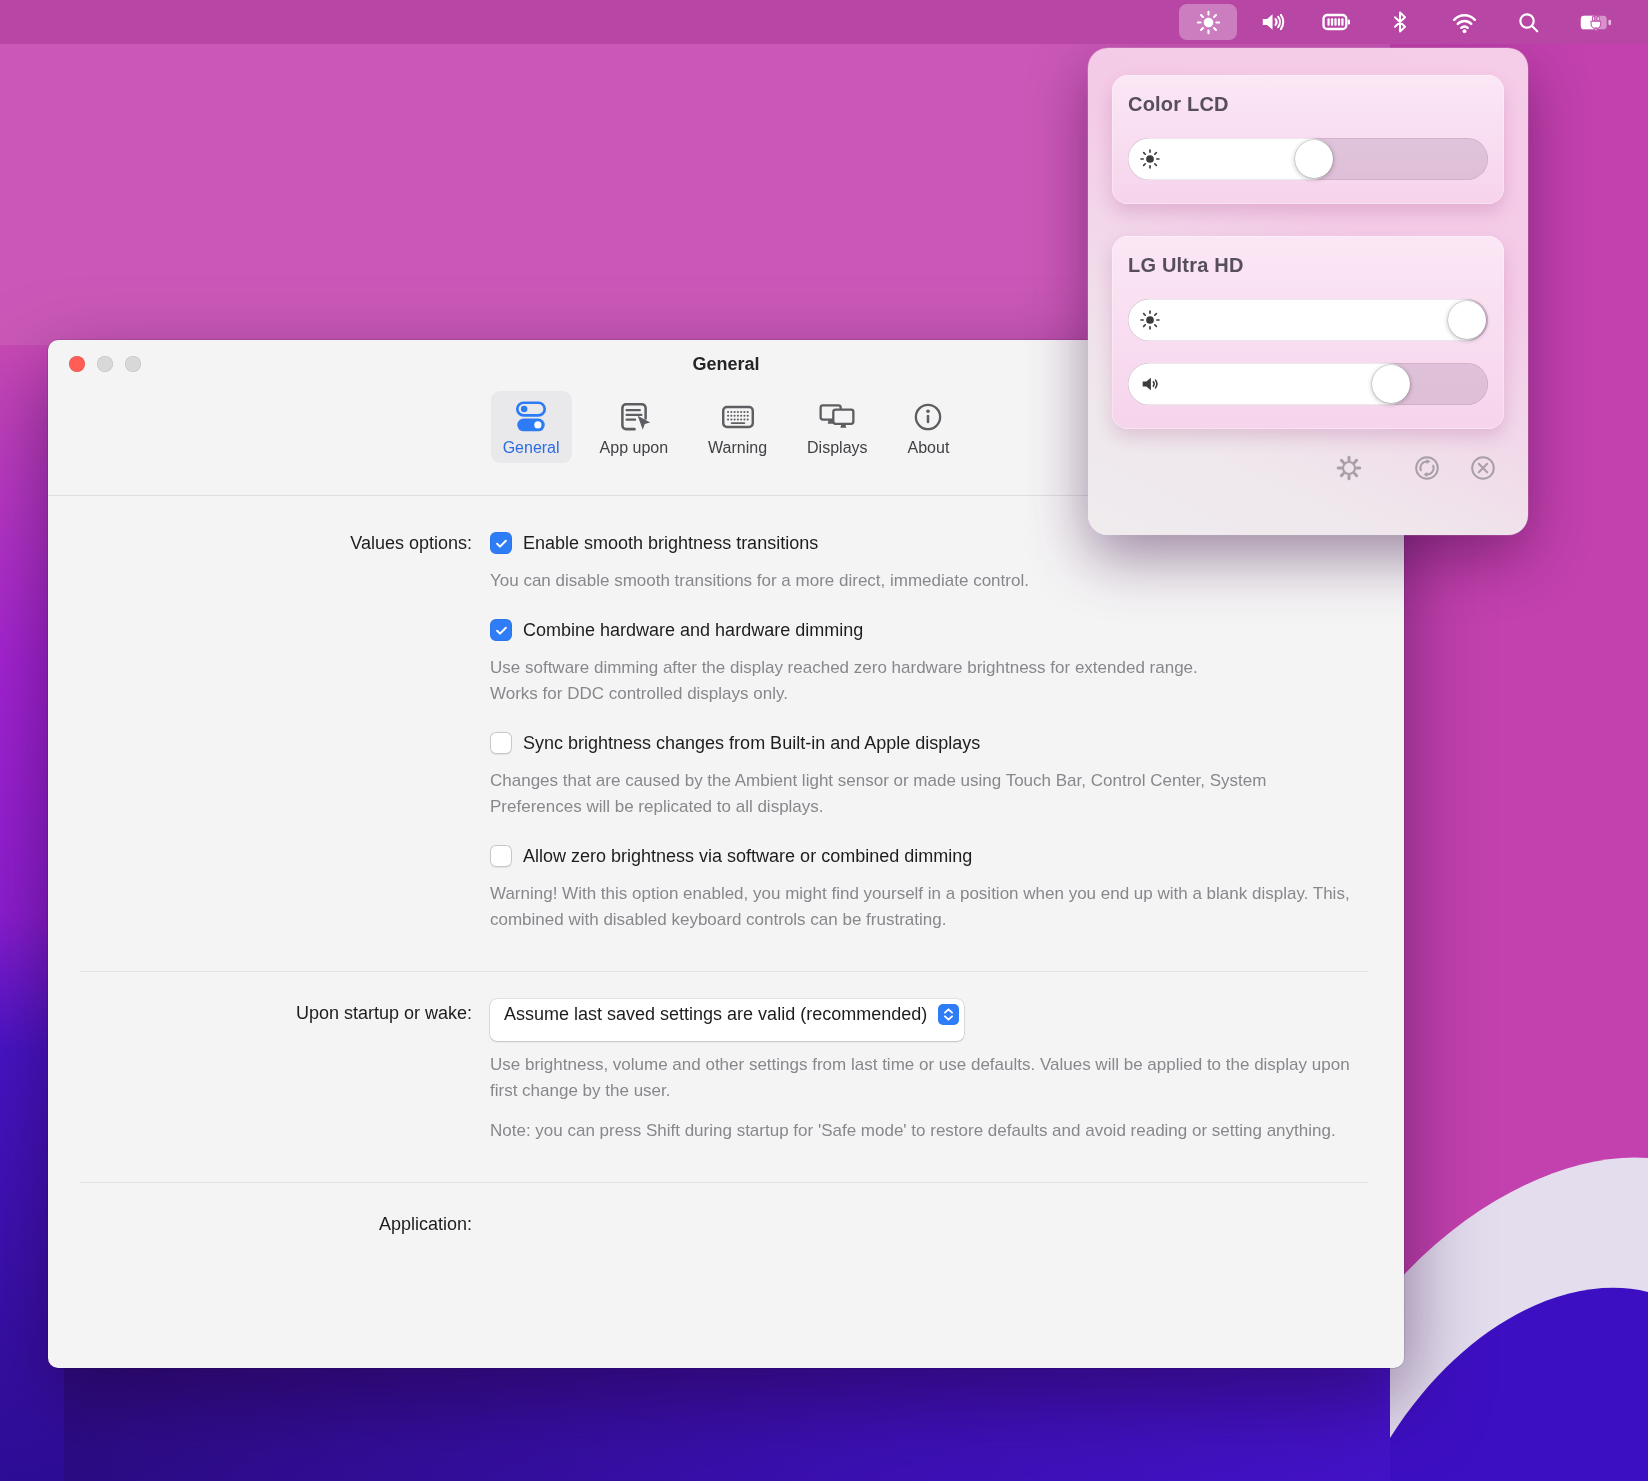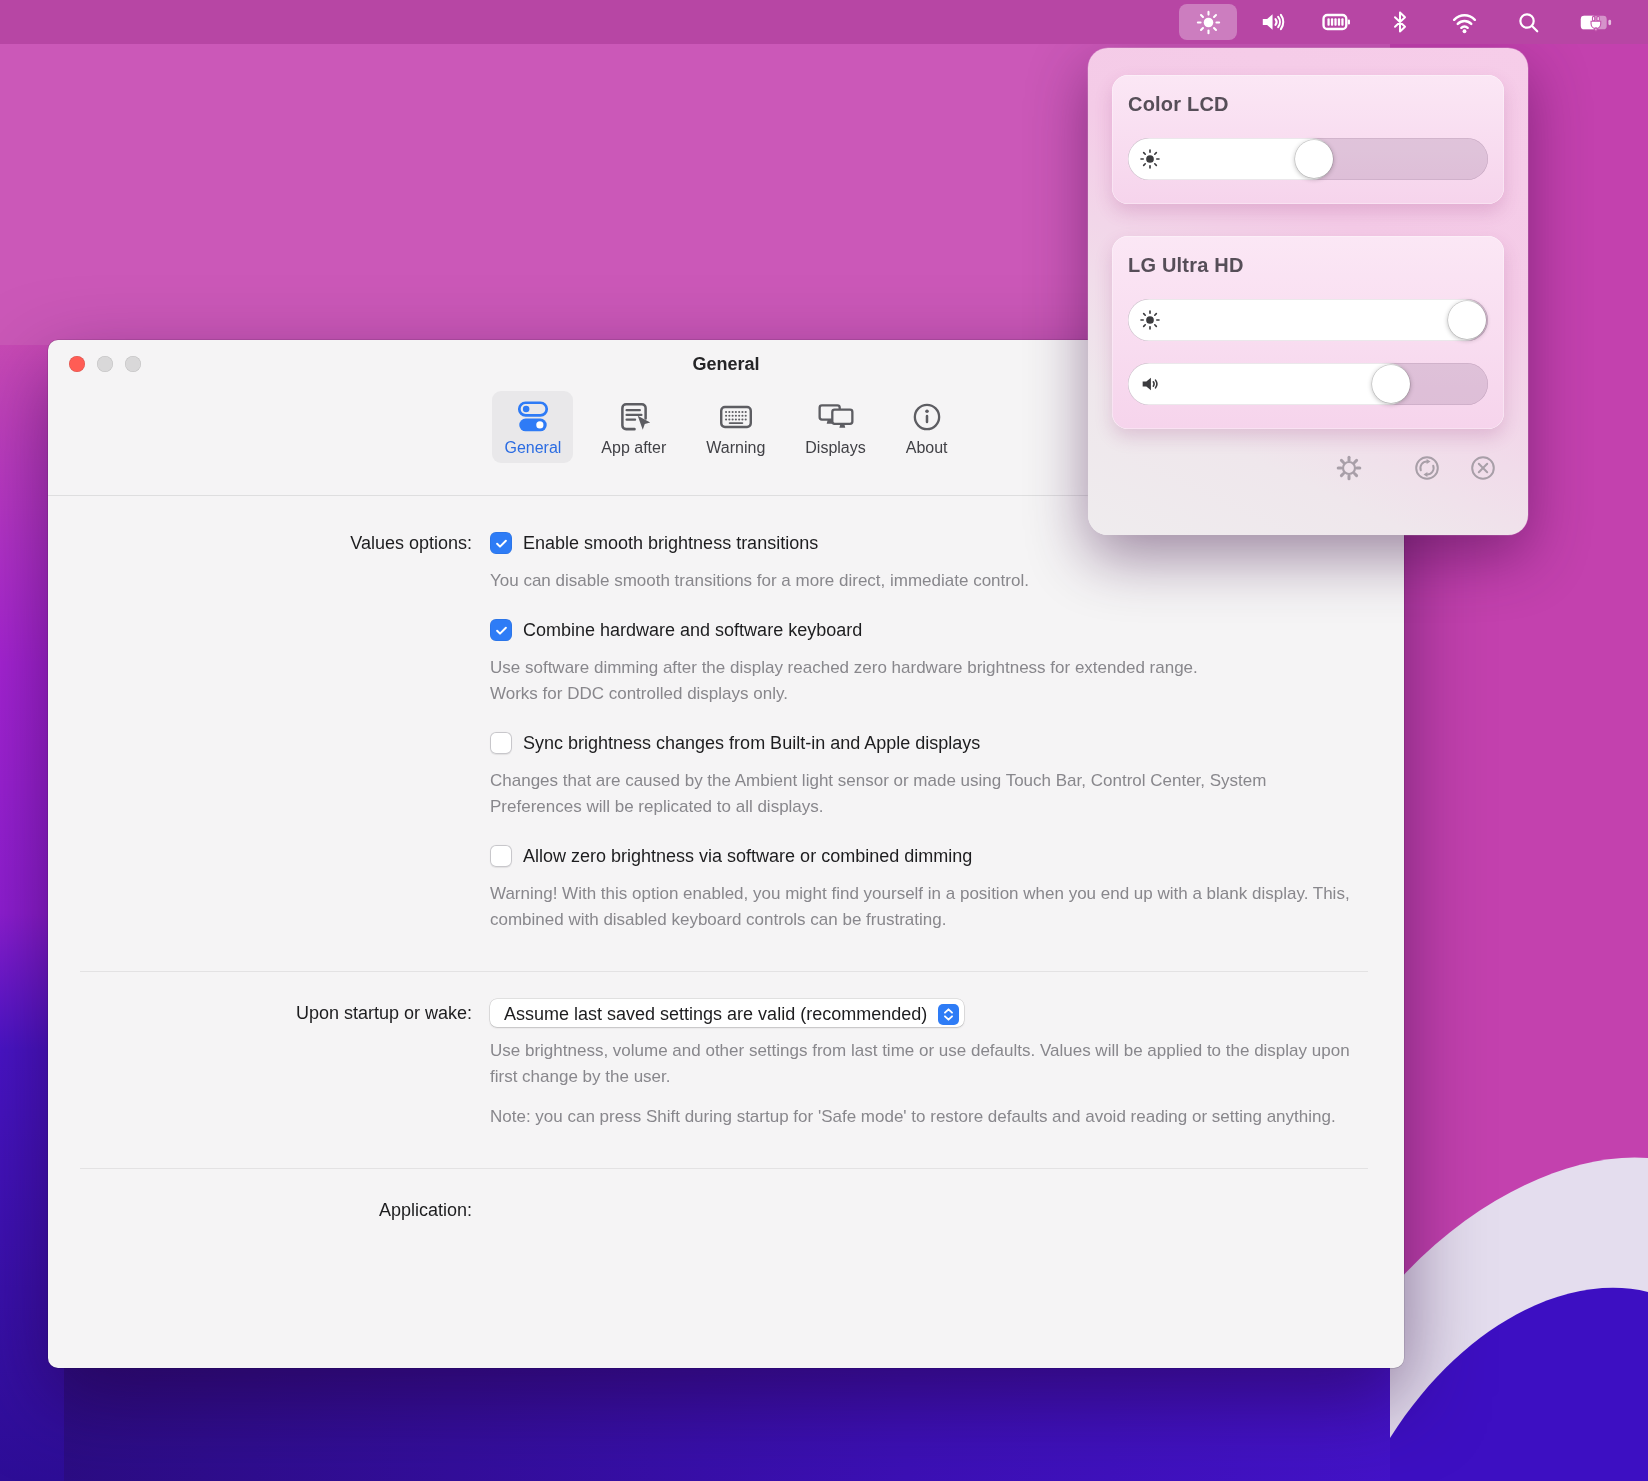--- a/index.html
+++ b/index.html
@@ -79,21 +79,21 @@
   .checkbox svg { visibility:hidden; }
   .checkbox.checked { background:#2e7cf6; box-shadow:inset 0 0 0 0.5px rgba(0,0,0,0.1); }
   .checkbox.checked svg { visibility:visible; }
   .cb-label { margin-left:11px; font-size:18px; }
   .helper { margin-top:11px; font-size:17px; line-height:26px; color:#88878c; }
   .w740 { max-width:745px; } .w870 { max-width:872px; } .w885 { max-width:888px; }
   .w864 { max-width:868px; } .w844 { max-width:848px; }
   .divider { border:none; border-top:1px solid #e3e2e3; margin:38px 36px 27px 32px; }
   .select-line { display:flex; align-items:center; }
   .select { display:inline-flex; align-items:flex-end; background:#ffffff;
-    border-radius:7px; padding:5px 5px 2px 14px; cursor:default;
+    border-radius:7px; padding:5px 5px 16px 14px; cursor:default;
     box-shadow:0 0 0 0.5px rgba(0,0,0,0.16), 0 1px 2px rgba(0,0,0,0.14); }
   .select-value { font-size:18px; color:#1d1d1f; }
   .select-chevrons { width:21px; height:21px; border-radius:5px; background:#2e7cf6;
     margin-left:11px; display:flex; align-items:center; justify-content:center; }
   .note { margin-top:14px; }
   .app-opt + .app-opt { margin-top:28px; }
   .push-button { margin-top:30px; display:inline-block; background:#ffffff;
     border:none; border-radius:7px; padding:8px 21px; font-size:18px; color:#1d1d1f;
     font-family:inherit; cursor:default;
     box-shadow:0 0 0 0.5px rgba(0,0,0,0.16), 0 1px 2px rgba(0,0,0,0.14); }
@@ -317,21 +317,21 @@
     <div class="tb-item">
       <svg width="38" height="38" viewBox="0 0 36 36">
         <path d="M18.5,29.5 L10.5,29.5 A3.5,3.5 0 0 1 7,26 L7,9.5 A3.5,3.5 0 0 1 10.5,6 L25.5,6 A3.5,3.5 0 0 1 29,9.5 L29,19.5" fill="none" stroke="#5d5d62" stroke-width="2.4" stroke-linecap="round"></path>
         <g stroke="#5d5d62" stroke-width="2.2" stroke-linecap="round">
           <line x1="11" y1="11.5" x2="23.5" y2="11.5"></line>
           <line x1="11" y1="16" x2="25" y2="16"></line>
           <line x1="11" y1="20.5" x2="19" y2="20.5"></line>
         </g>
         <path d="M21.5,16.8 L26.3,30 L28.2,24.6 L33.4,23.3 Z" fill="#5d5d62"></path>
       </svg>
-      <span class="tb-label">App after</span>
+      <span class="tb-label">App upon</span>
     </div>
     <div class="tb-item">
       <svg width="38" height="38" viewBox="0 0 36 36">
         <rect x="4" y="8.5" width="28" height="19" rx="3.5" fill="none" stroke="#5d5d62" stroke-width="2.3"></rect>
         <g fill="#5d5d62">
           <circle cx="8.6" cy="13.2" r="1"></circle>
             <circle cx="11.7" cy="13.2" r="1"></circle>
             <circle cx="14.8" cy="13.2" r="1"></circle>
             <circle cx="17.9" cy="13.2" r="1"></circle>
             <circle cx="21" cy="13.2" r="1"></circle>
@@ -392,21 +392,21 @@
           <div class="helper w870">You can disable smooth transitions for a more direct, immediate control.</div>
         </div>
 
         <div class="opt">
           <div class="cb-line">
             <span class="checkbox checked">
               <svg width="15" height="15" viewBox="0 0 24 24">
                 <path d="M5,12.5 L9.6,17 L19,7.5" fill="none" stroke="#fff" stroke-width="3.2" stroke-linecap="round" stroke-linejoin="round"></path>
               </svg>
             </span>
-            <span class="cb-label">Combine hardware and software keyboard</span>
+            <span class="cb-label">Combine hardware and hardware dimming</span>
           </div>
           <div class="helper w740">Use software dimming after the display reached zero hardware brightness for extended range. Works for DDC controlled displays only.</div>
         </div>
 
         <div class="opt">
           <div class="cb-line">
             <span class="checkbox">
               <svg width="15" height="15" viewBox="0 0 24 24">
                 <path d="M5,12.5 L9.6,17 L19,7.5" fill="none" stroke="#fff" stroke-width="3.2" stroke-linecap="round" stroke-linejoin="round"></path>
               </svg>

